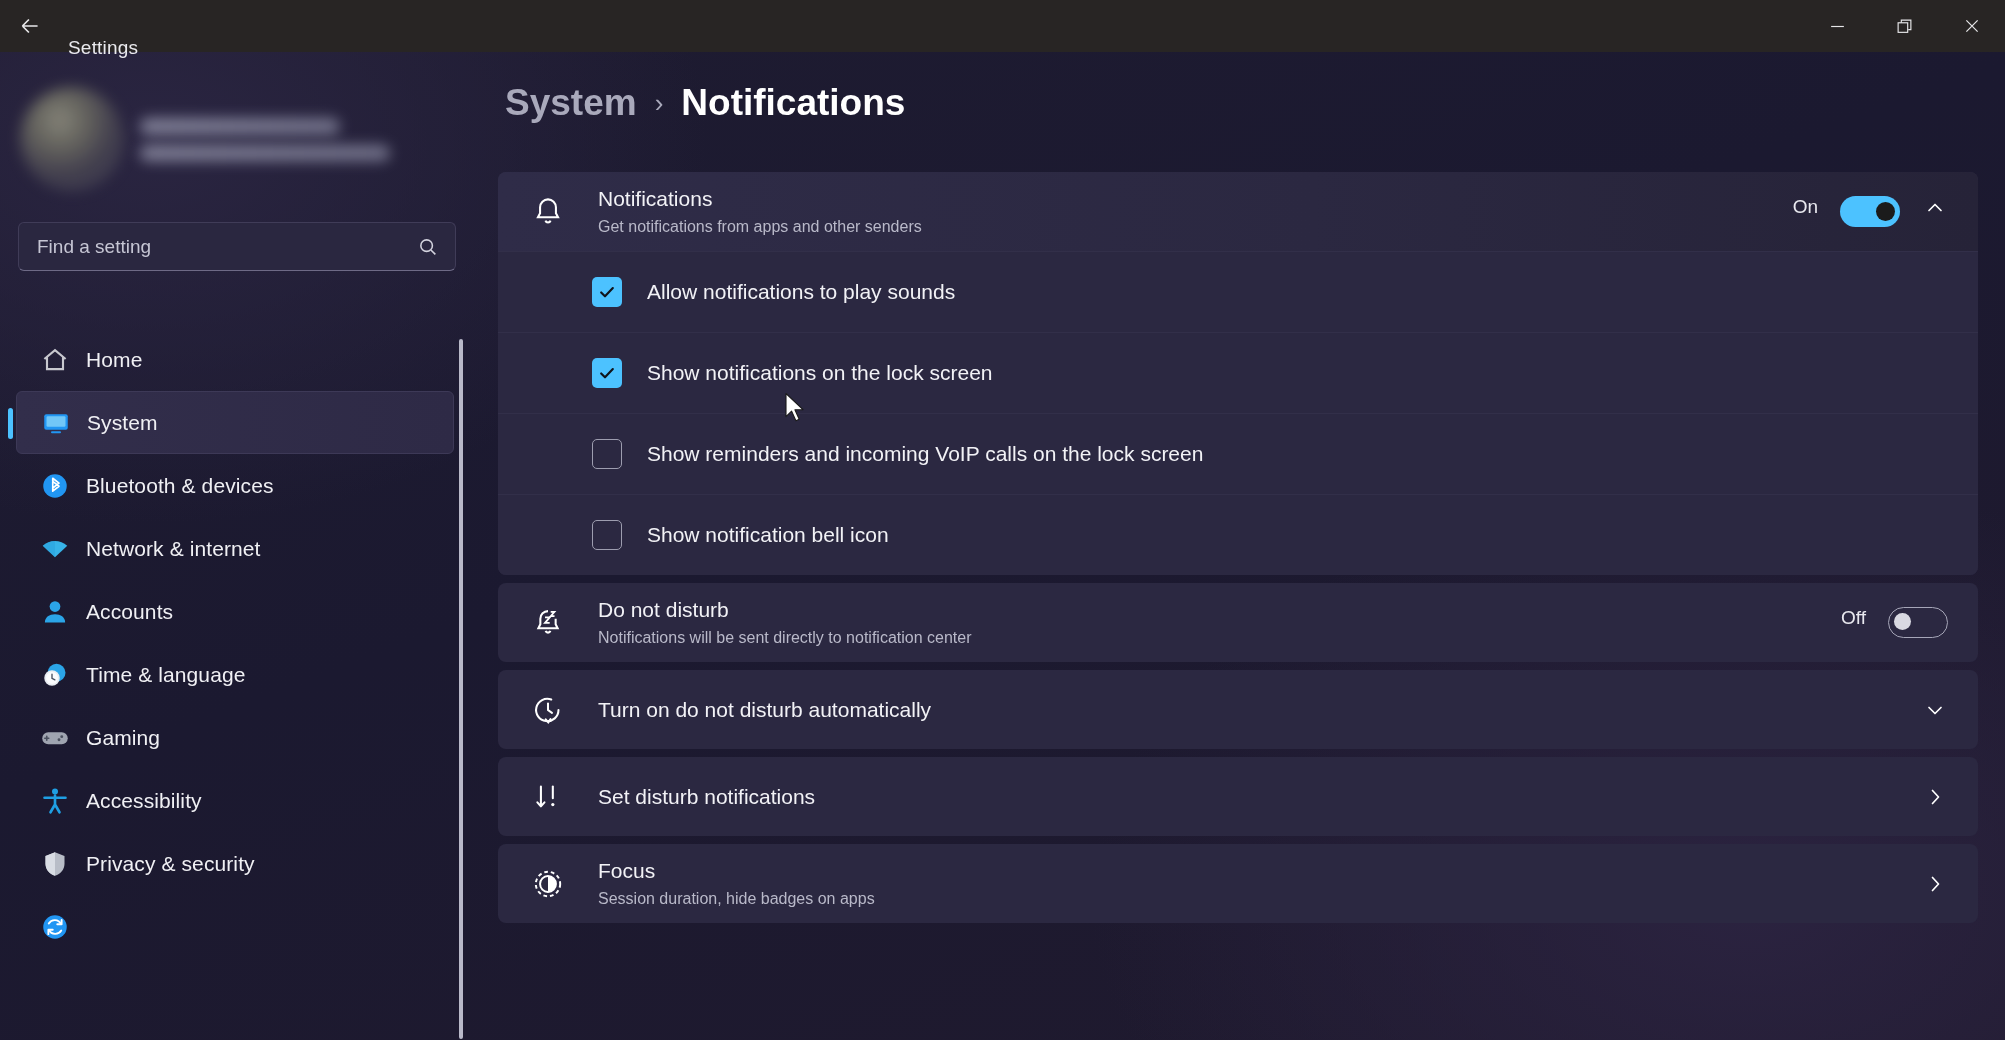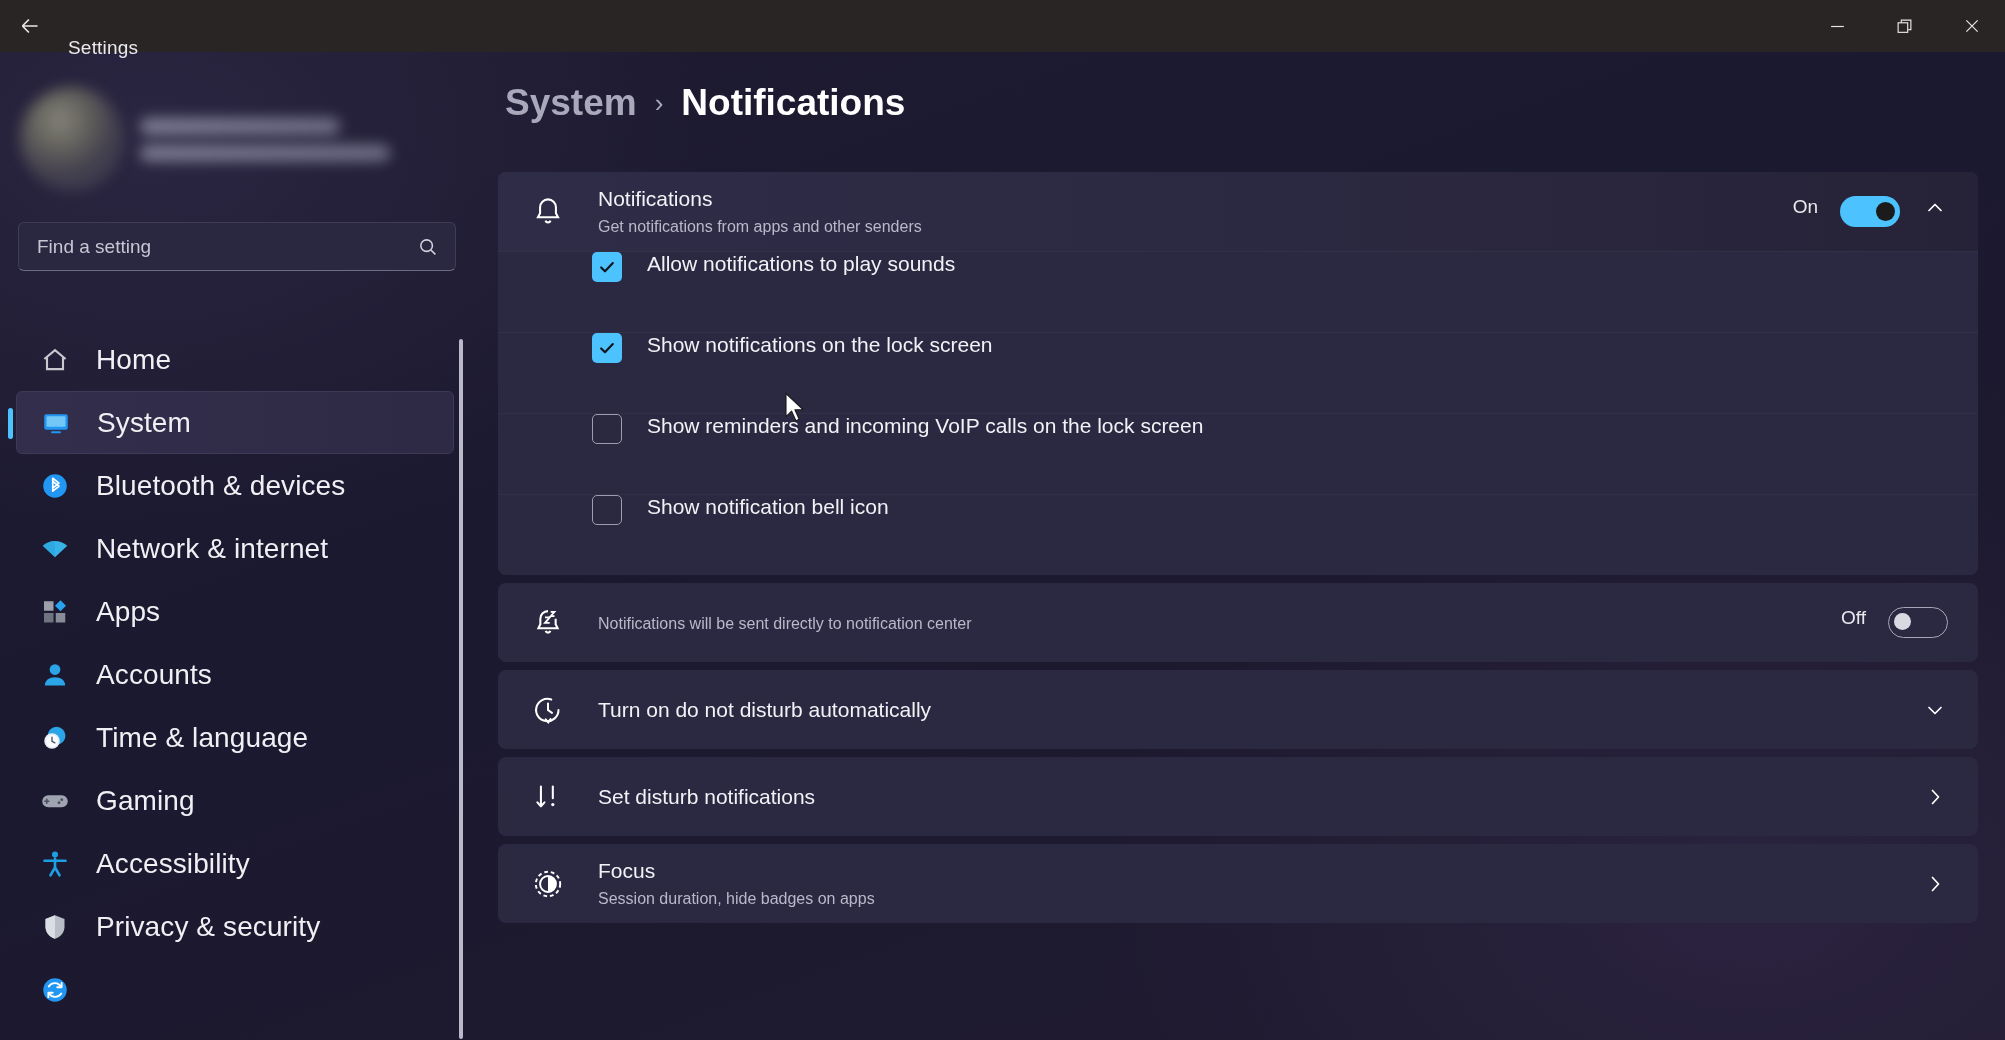--- a/index.html
+++ b/index.html
@@ -84,21 +84,21 @@
   .navlist { position:absolute; top:276px; left:0; width:470px; }
   .navitem {
     position:relative;
     height:63px;
     display:flex; align-items:center;
     padding-left:22px;
     border-radius:6px;
     margin:0 16px 0 16px;
   }
   .navitem .nlabel {
-    font-size:28px; color:#f0f0f4; margin-left:24px; letter-spacing:.1px;
+    font-size:21px; color:#f0f0f4; margin-left:14px; letter-spacing:.1px;
   }
   .navitem.active {
     background:linear-gradient(90deg, #322e4b 0%, #2e2a46 100%);
     border:1px solid #3d3957;
   }
   .navitem.active::before {
     content:""; position:absolute; left:-9px; top:16px;
     width:5px; height:31px; border-radius:3px; background:#4cc2ff;
   }
   .nav-icon { width:34px; height:34px; display:flex; align-items:center; justify-content:center; }
@@ -162,21 +162,21 @@
   .toggle.off { background:transparent; border:1px solid #a6a6b8; }
   .toggle.off .knob {
     position:absolute; left:5px; top:5px;
     width:17px; height:17px; border-radius:50%; background:#d9d9e2;
   }
 
   .chev { color:#ffffff; display:flex; align-items:center; justify-content:center; width:26px; }
 
   
   .subrow {
-    display:flex; align-items:flex-start;
+    display:flex; align-items:center;
     height:81px;
     padding-left:94px;
     border-top:1px solid #322f49;
     background:#2b2841;
   }
   .checkbox {
     width:30px; height:30px; border-radius:5px;
     flex:0 0 30px;
     display:flex; align-items:center; justify-content:center;
   }
@@ -275,31 +275,20 @@
         <span class="nav-icon">
           <svg width="30" height="30" viewBox="0 0 24 24">
             <path d="M2.2 9.4C5 6.9 8.4 5.6 12 5.6s7 1.3 9.8 3.8L12 18.6z" fill="#37b3e8"></path>
             <path d="M2.2 9.4C5 6.9 8.4 5.6 12 5.6v13z" fill="#2aa0dd" opacity=".55"></path>
           </svg>
         </span>
         <span class="nlabel">Network &amp; internet</span>
       </div>
 
 
-      <div class="navitem">
-        <span class="nav-icon">
-          <svg width="30" height="30" viewBox="0 0 24 24">
-            <rect x="3.2" y="3.4" width="7.6" height="7.6" fill="#9ba0ab"></rect>
-            <rect x="3.2" y="12.8" width="7.6" height="7.6" fill="#6f7480"></rect>
-            <rect x="12.6" y="12.8" width="7.6" height="7.6" fill="#878c98"></rect>
-            <path d="M16.4 2.6l4.4 4.4-4.4 4.4L12 7z" fill="#29a3ef"></path>
-          </svg>
-        </span>
-        <span class="nlabel">Apps</span>
-      </div>
 
       <div class="navitem">
         <span class="nav-icon">
           <svg width="30" height="30" viewBox="0 0 24 24">
             <circle cx="12" cy="7.6" r="4.3" fill="#2ba5e8"></circle>
             <path d="M3.9 20.4c0-4.3 3.6-6.6 8.1-6.6s8.1 2.3 8.1 6.6z" fill="#2ba5e8"></path>
           </svg>
         </span>
         <span class="nlabel">Accounts</span>
       </div>
@@ -432,20 +421,21 @@
         <div class="row">
           <span class="row-lead-icon">
             <svg width="34" height="34" viewBox="0 0 24 24" fill="none" stroke="currentColor" stroke-width="1.45">
               <path d="M12 3.6a5.4 5.4 0 00-5.4 5.4v3.9l-1.4 2.8h13.6l-1.4-2.8V9"></path>
               <path d="M10.3 17.6a1.8 1.8 0 003.4 0"></path>
               <path d="M9.9 8h3.3l-3.3 3.9h3.3" stroke-width="1.3"></path>
               <path d="M13.9 4.1h2.7l-2.7 3.1h2.7" stroke-width="1.2"></path>
             </svg>
           </span>
           <span class="row-texts">
+            <span class="row-title">Do not disturb</span>
             <span class="row-sub">Notifications will be sent directly to notification center</span>
           </span>
           <span class="row-right">
             <span class="state-label">Off</span>
             <span class="toggle off">
               <span class="knob"></span>
             </span>
           </span>
         </div>
       </div>

